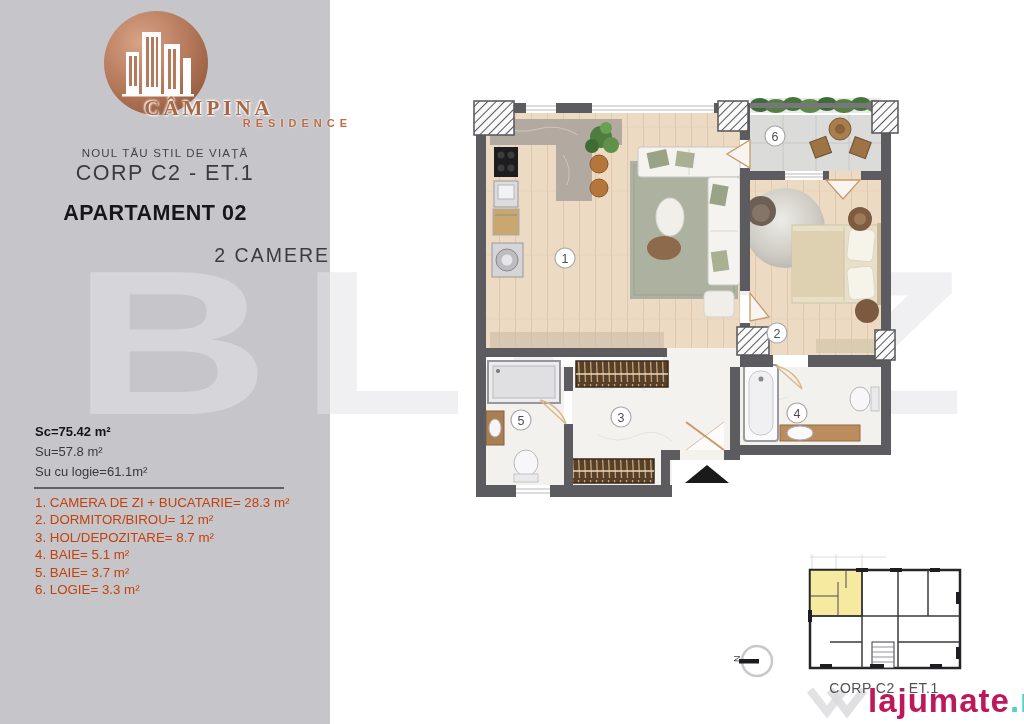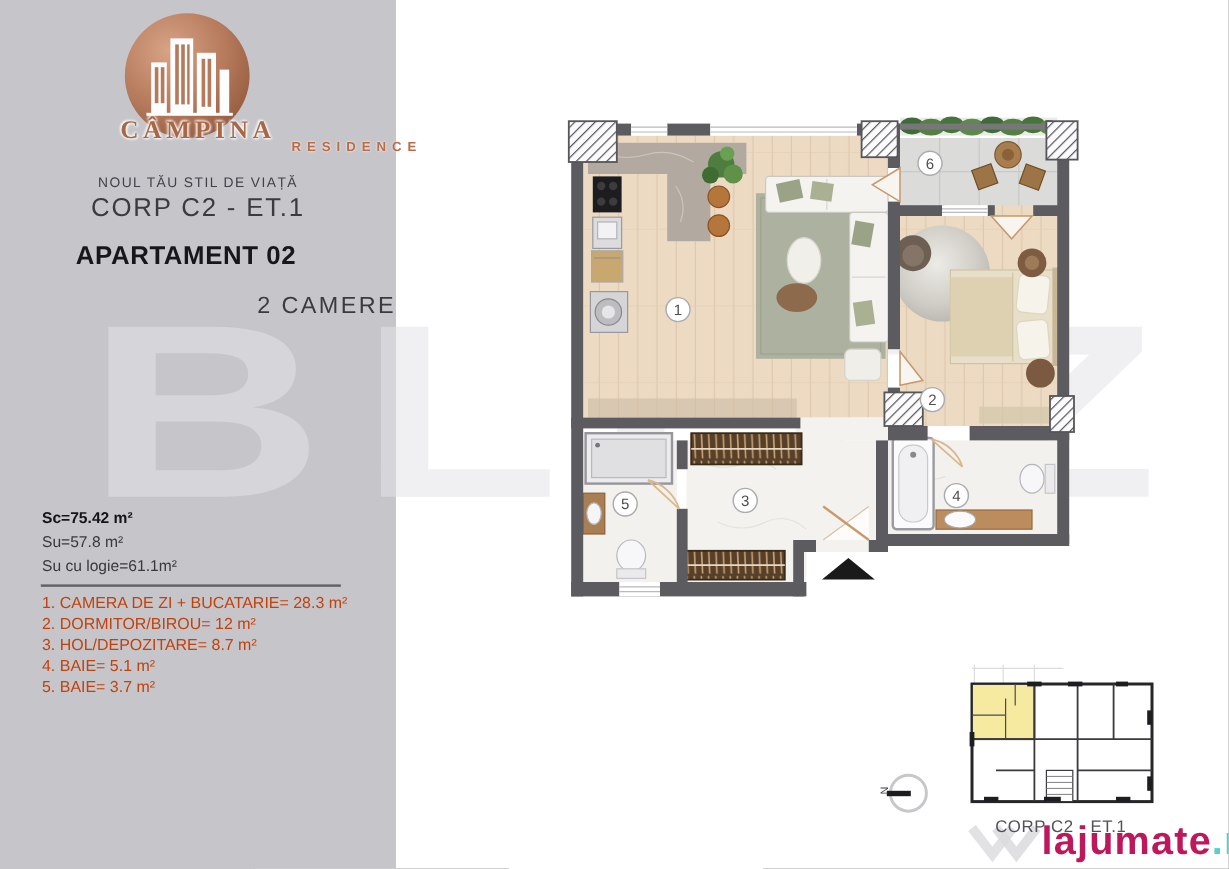--- a/index.html
+++ b/index.html
@@ -6,21 +6,21 @@
   #screen{position:relative;width:1024px;height:724px;background:#ffffff;overflow:hidden;
           font-family:"Liberation Sans",sans-serif;margin:0 auto;}
   #panel{position:absolute;left:0;top:0;width:330px;height:724px;background:#c6c6ca;z-index:0;}
   #big-watermark{position:absolute;left:72px;top:240px;z-index:1;font-size:206px;font-weight:bold;
           letter-spacing:22px;color:#e4e4e8;opacity:.55;transform:scaleX(1.33);transform-origin:left top;
           line-height:1;pointer-events:none;white-space:nowrap;}
   .content{position:absolute;z-index:2;}
   
   .brand-name{left:0;top:96px;width:330px;text-align:center;font-family:"Liberation Serif",serif;
           font-size:21px;letter-spacing:4px;color:#a86746;font-weight:600;
-          text-shadow:-1px -1px 2px #fff,1px 1px 2px #fff,0 0 3px #fff;}
+          text-shadow:-1px -1px 2px #fff,1px 1px 2px #fff,0 0 3px #fff;padding-left:44px;}
   .brand-sub{left:0;top:117px;width:352px;text-align:right;font-size:11px;font-weight:bold;
           letter-spacing:5px;color:#bc6b48;text-shadow:0 0 2px #fff;}
   .brand-tagline{left:0;top:131px;width:330px;text-align:center;font-size:11.5px;
           letter-spacing:1.2px;color:#42424a;margin-top:16px;}
   .corp-title{left:0;top:161px;width:330px;text-align:center;font-size:21.5px;
           letter-spacing:1.5px;color:#3a3a40;}
   .apart-title{left:0;top:201px;width:310px;text-align:center;font-size:21.5px;font-weight:bold;
           letter-spacing:.5px;color:#17171b;}
   .rooms-title{left:0;top:244px;width:330px;text-align:right;font-size:19.5px;
           letter-spacing:2px;color:#3a3a40;}
@@ -90,20 +90,21 @@
     <div>Su=57.8 m²</div>
     <div>Su cu logie=61.1m²</div>
   </div>
   <div class="content divider"></div>
   <div class="content room-list">
     <div>1. CAMERA DE ZI + BUCATARIE= 28.3 m²</div>
     <div>2. DORMITOR/BIROU= 12 m²</div>
     <div>3. HOL/DEPOZITARE= 8.7 m²</div>
     <div>4. BAIE= 5.1 m²</div>
     <div>5. BAIE= 3.7 m²</div>
+    <div>6. LOGIE= 3.3 m²</div>
   </div>
 
   <svg id="plan" width="440" height="412" viewBox="0 0 440 412">
     <defs>
       <pattern id="hatch" width="6" height="6" patternUnits="userSpaceOnUse" patternTransform="rotate(45)">
         <rect width="6" height="6" fill="#fbfbfb"></rect>
         <line x1="0" y1="0" x2="0" y2="6" stroke="#55555a" stroke-width="2"></line>
       </pattern>
       <pattern id="wood" width="16" height="64" patternUnits="userSpaceOnUse">
         <rect width="16" height="64" fill="#ecdac3"></rect>

